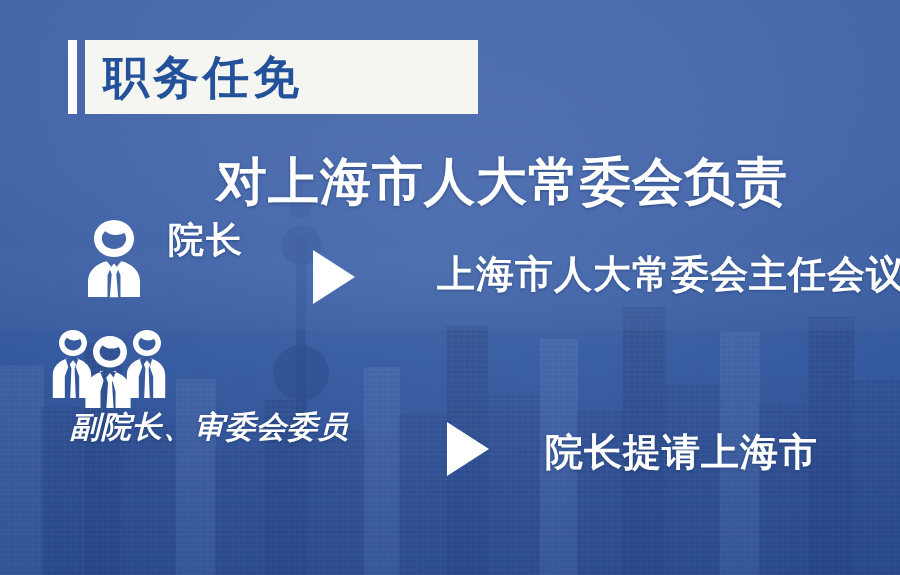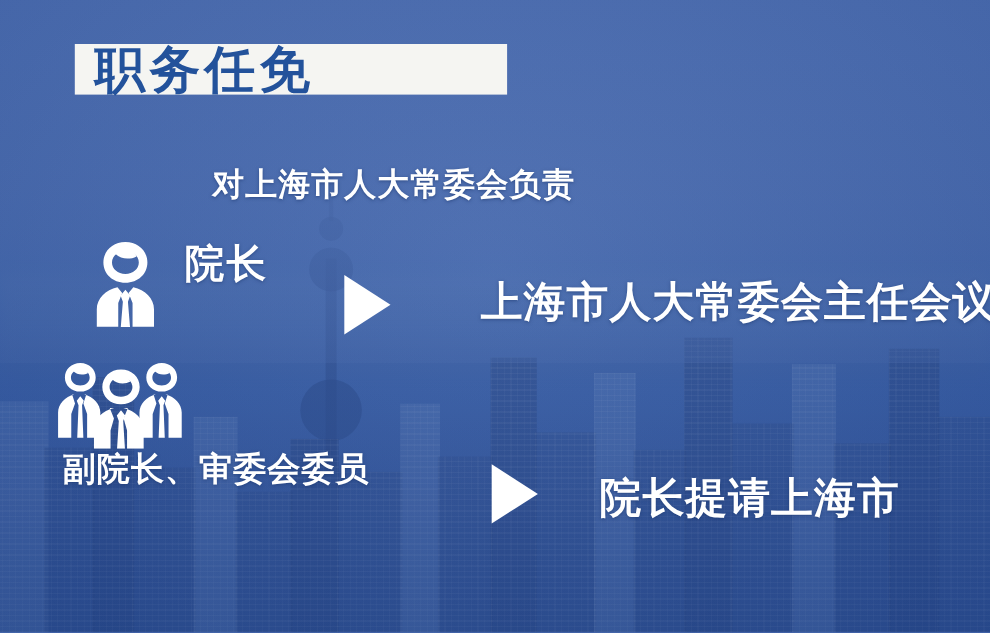--- a/index.html
+++ b/index.html
@@ -39,36 +39,36 @@
     position:absolute;left:0;right:0;top:0;height:330px;
     background:linear-gradient(180deg,rgba(76,110,178,.92) 0%,rgba(74,108,176,.72) 55%,rgba(70,104,172,.30) 100%);
   }
   .tint{position:absolute;inset:0;background:linear-gradient(180deg,rgba(70,106,176,.30) 0%,rgba(49,83,152,.42) 60%,rgba(42,76,146,.50) 100%);}
   .vign{position:absolute;inset:0;background:radial-gradient(ellipse at 50% 42%,rgba(255,255,255,.05) 0%,rgba(20,48,108,.16) 100%);}
 
   
   .content{position:absolute;inset:0;}
 
   
-  .title-wrap{position:absolute;left:68px;top:40px;display:flex;align-items:stretch;height:74px;flex-direction:column;}
+  .title-wrap{position:absolute;left:68px;top:40px;display:flex;align-items:stretch;height:74px;}
   .title-bar{width:9px;background:#ffffff;margin-right:8px;}
   .title-box{
     background:#f5f5f2;min-width:393px;display:flex;align-items:center;
     padding:0 16px 0 18px;box-sizing:border-box;
   }
   .title-text{
     font-family:"DejaVu Serif","Liberation Serif",serif;
     font-weight:700;font-size:46px;color:#23529b;letter-spacing:4px;line-height:1;
     white-space:nowrap;
   }
 
   .subtitle{
-    position:absolute;left:193px;top:148px;
+    position:absolute;left:216px;top:148px;
     font-family:Liberation Sans, sans-serif;
-    font-weight:700;font-size:29px;color:#ffffff;letter-spacing:1px;white-space:nowrap;
+    font-weight:700;font-size:51px;color:#ffffff;letter-spacing:1px;white-space:nowrap;
     text-shadow:0 1px 3px rgba(22,48,100,.55);
   }
 
   
   .row{position:absolute;display:flex;align-items:center;}
   .row1{left:70px;top:216px;}
   .row1 .label{
     font-family:"DejaVu Sans","Liberation Sans",sans-serif;
     font-weight:700;font-size:36px;color:#fff;letter-spacing:2px;margin-left:22px;white-space:nowrap;
     text-shadow:0 1px 3px rgba(22,48,100,.5);
@@ -82,24 +82,25 @@
     position:absolute;
     font-family:"DejaVu Sans","Liberation Sans",sans-serif;
     font-weight:700;font-size:38px;color:#ffffff;line-height:1.42;letter-spacing:1px;white-space:nowrap;
     text-shadow:0 1px 3px rgba(22,48,100,.5);
     margin-top:20px;
   }
   .rtext1{left:437px;top:228px;}
   .rtext2{left:545px;top:406px;text-align:center;}
 
   .ltext2{
-    position:absolute;left:57px;top:406px;
+    position:absolute;left:70px;top:406px;
     font-family:"DejaVu Sans","Liberation Sans",sans-serif;
     font-weight:700;font-size:30px;color:#ffffff;line-height:1.42;letter-spacing:1px;white-space:nowrap;
     text-shadow:0 1px 3px rgba(22,48,100,.5);
+    font-style:italic;
   }
 
   
   .icon-person{position:absolute;left:76px;top:218px;width:76px;height:80px;}
   .icon-group{position:absolute;left:40px;top:326px;width:140px;height:82px;}
   svg{display:block;}
 </style>
 </head>
 <body>
 

